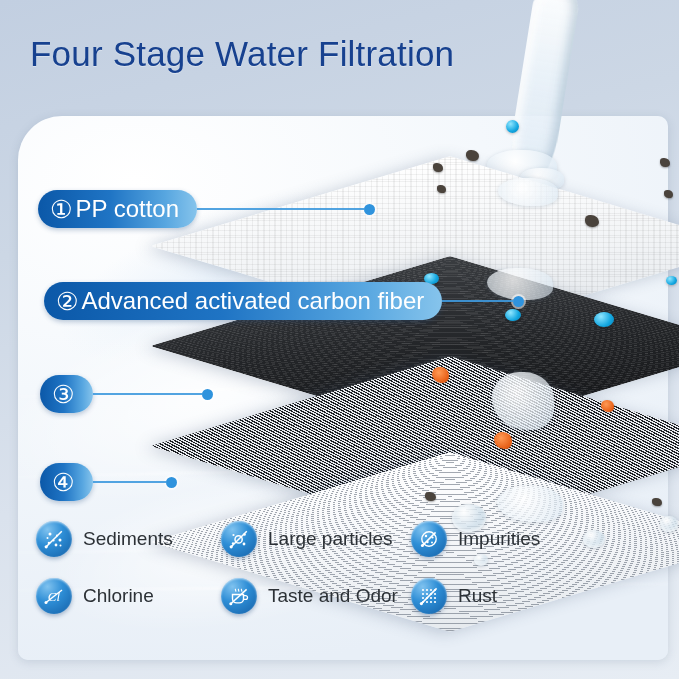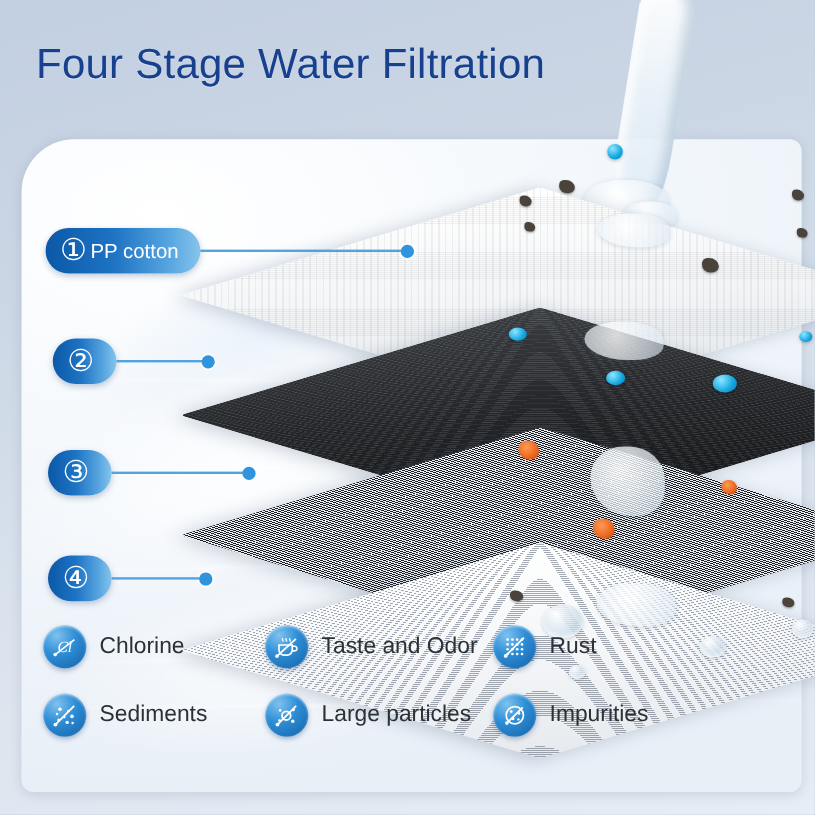--- a/index.html
+++ b/index.html
@@ -115,21 +115,21 @@
   
   .callout{position:absolute;display:flex;align-items:center;}
   .pill{
     display:inline-flex;align-items:center;gap:2px;
     height:38px;padding:0 18px 0 12px;border-radius:19px;
     background:linear-gradient(90deg,#0b58a8 0%,#1f74c4 45%,#57a6e0 80%,#86c4ec 100%);
     color:#ffffff;font-size:24px;line-height:1;white-space:nowrap;
     box-shadow:0 2px 5px rgba(40,80,130,.3);
   }
   .pill .num{font-size:25px;margin-right:1px;}
-  .pill .txt{font-size:17px;}
+  .pill .txt{font-size:24px;}
   .lead{height:2px;background:#3f9ade;opacity:.9;}
   .lead-dot{width:11px;height:11px;border-radius:50%;background:#2f93dd;
             box-shadow:0 0 0 2px rgba(255,255,255,.55);margin-left:-1px;}
 
   
   .features{position:absolute;left:36px;top:516px;width:600px;}
   .frow{display:flex;align-items:center;height:46px;margin-bottom:11px;}
   .feat{display:flex;align-items:center;}
   .badge{
     width:36px;height:36px;border-radius:50%;flex:0 0 36px;
@@ -212,20 +212,21 @@
       <span class="num">①</span>
       <span class="txt">PP cotton</span>
     </div>
     <div class="lead" style="width:168px"></div>
     <div class="lead-dot"></div>
   </div>
 
   <div class="callout" style="left:44px;top:282px;">
     <div class="pill">
       <span class="num">②</span>
+      <span class="txt">Advanced activated carbon fiber</span>
     </div>
     <div class="lead" style="width:72px"></div>
     <div class="lead-dot"></div>
   </div>
 
   <div class="callout" style="left:40px;top:375px;">
     <div class="pill">
       <span class="num">③</span>
     </div>
     <div class="lead" style="width:110px"></div>
@@ -234,20 +235,76 @@
 
   <div class="callout" style="left:40px;top:463px;">
     <div class="pill">
       <span class="num">④</span>
     </div>
     <div class="lead" style="width:74px"></div>
     <div class="lead-dot"></div>
   </div>
 
   <div class="features">
+
+    <div class="frow">
+      <div class="feat" style="width:185px">
+        <div class="badge">
+          <svg width="26" height="26" viewBox="0 0 26 26">
+            <g fill="#ffffff">
+              <circle cx="9" cy="8" r="1.5"></circle>
+                <circle cx="16" cy="9.5" r="1.1"></circle>
+              <circle cx="19" cy="14" r="1.5"></circle>
+                <circle cx="12.5" cy="14.5" r="1.1"></circle>
+              <circle cx="8" cy="17" r="1.3"></circle>
+                <circle cx="15" cy="19" r="1.4"></circle>
+              <circle cx="19.5" cy="19.5" r="1"></circle>
+                <circle cx="6.5" cy="12" r="1"></circle>
+            </g>
+            <line x1="5.2" y1="20.8" x2="20.8" y2="5.2" stroke="#ffffff" stroke-width="1.5"></line>
+            <circle cx="5.2" cy="20.8" r="1.6" fill="#ffffff"></circle>
+          </svg>
+        </div>
+        <span class="flabel">Sediments</span>
+      </div>
+
+      <div class="feat" style="width:190px">
+        <div class="badge">
+          <svg width="26" height="26" viewBox="0 0 26 26">
+            <circle cx="12.6" cy="13.4" r="3.6" fill="none" stroke="#ffffff" stroke-width="1.5"></circle>
+            <g fill="#ffffff">
+              <circle cx="18.5" cy="8.5" r="1.3"></circle>
+                <circle cx="7.5" cy="9" r="1.1"></circle>
+              <circle cx="18" cy="18" r="1.4"></circle>
+                <circle cx="7" cy="17.5" r="1.2"></circle>
+            </g>
+            <line x1="5.2" y1="20.8" x2="20.8" y2="5.2" stroke="#ffffff" stroke-width="1.5"></line>
+            <circle cx="5.2" cy="20.8" r="1.6" fill="#ffffff"></circle>
+          </svg>
+        </div>
+        <span class="flabel">Large particles</span>
+      </div>
+
+      <div class="feat">
+        <div class="badge">
+          <svg width="26" height="26" viewBox="0 0 26 26">
+            <circle cx="13" cy="13" r="7.2" fill="none" stroke="#ffffff" stroke-width="1.4"></circle>
+            <g fill="#ffffff">
+              <circle cx="10" cy="10" r="1.2"></circle>
+                <circle cx="16.5" cy="11.5" r="1.1"></circle>
+              <circle cx="11.5" cy="16" r="1.2"></circle>
+                <circle cx="16" cy="16.5" r="1"></circle>
+            </g>
+            <line x1="6.4" y1="19.6" x2="19.6" y2="6.4" stroke="#ffffff" stroke-width="1.5"></line>
+            <circle cx="6.4" cy="19.6" r="1.5" fill="#ffffff"></circle>
+          </svg>
+        </div>
+        <span class="flabel">Impurities</span>
+      </div>
+    </div>
 
     <div class="frow">
       <div class="feat" style="width:185px">
         <div class="badge">
           <svg width="26" height="26" viewBox="0 0 26 26">
             <text x="13" y="17.5" text-anchor="middle" font-family="Liberation Serif, serif" font-size="13" fill="#ffffff" font-style="italic">Cl</text>
             <line x1="5" y1="19.5" x2="21" y2="7" stroke="#ffffff" stroke-width="1.4"></line>
             <circle cx="5" cy="19.5" r="1.5" fill="#ffffff"></circle>
           </svg>
         </div>
@@ -288,72 +345,16 @@
                 <circle cx="15" cy="19" r="1.1"></circle>
                 <circle cx="19" cy="19" r="1.1"></circle>
             </g>
             <line x1="5.4" y1="20.6" x2="20.6" y2="5.4" stroke="#ffffff" stroke-width="1.5"></line>
             <circle cx="5.4" cy="20.6" r="1.6" fill="#ffffff"></circle>
           </svg>
         </div>
         <span class="flabel">Rust</span>
       </div>
     </div>
-
-    <div class="frow">
-      <div class="feat" style="width:185px">
-        <div class="badge">
-          <svg width="26" height="26" viewBox="0 0 26 26">
-            <g fill="#ffffff">
-              <circle cx="9" cy="8" r="1.5"></circle>
-                <circle cx="16" cy="9.5" r="1.1"></circle>
-              <circle cx="19" cy="14" r="1.5"></circle>
-                <circle cx="12.5" cy="14.5" r="1.1"></circle>
-              <circle cx="8" cy="17" r="1.3"></circle>
-                <circle cx="15" cy="19" r="1.4"></circle>
-              <circle cx="19.5" cy="19.5" r="1"></circle>
-                <circle cx="6.5" cy="12" r="1"></circle>
-            </g>
-            <line x1="5.2" y1="20.8" x2="20.8" y2="5.2" stroke="#ffffff" stroke-width="1.5"></line>
-            <circle cx="5.2" cy="20.8" r="1.6" fill="#ffffff"></circle>
-          </svg>
-        </div>
-        <span class="flabel">Sediments</span>
-      </div>
-
-      <div class="feat" style="width:190px">
-        <div class="badge">
-          <svg width="26" height="26" viewBox="0 0 26 26">
-            <circle cx="12.6" cy="13.4" r="3.6" fill="none" stroke="#ffffff" stroke-width="1.5"></circle>
-            <g fill="#ffffff">
-              <circle cx="18.5" cy="8.5" r="1.3"></circle>
-                <circle cx="7.5" cy="9" r="1.1"></circle>
-              <circle cx="18" cy="18" r="1.4"></circle>
-                <circle cx="7" cy="17.5" r="1.2"></circle>
-            </g>
-            <line x1="5.2" y1="20.8" x2="20.8" y2="5.2" stroke="#ffffff" stroke-width="1.5"></line>
-            <circle cx="5.2" cy="20.8" r="1.6" fill="#ffffff"></circle>
-          </svg>
-        </div>
-        <span class="flabel">Large particles</span>
-      </div>
-
-      <div class="feat">
-        <div class="badge">
-          <svg width="26" height="26" viewBox="0 0 26 26">
-            <circle cx="13" cy="13" r="7.2" fill="none" stroke="#ffffff" stroke-width="1.4"></circle>
-            <g fill="#ffffff">
-              <circle cx="10" cy="10" r="1.2"></circle>
-                <circle cx="16.5" cy="11.5" r="1.1"></circle>
-              <circle cx="11.5" cy="16" r="1.2"></circle>
-                <circle cx="16" cy="16.5" r="1"></circle>
-            </g>
-            <line x1="6.4" y1="19.6" x2="19.6" y2="6.4" stroke="#ffffff" stroke-width="1.5"></line>
-            <circle cx="6.4" cy="19.6" r="1.5" fill="#ffffff"></circle>
-          </svg>
-        </div>
-        <span class="flabel">Impurities</span>
-      </div>
-    </div>
   </div>
 
 
 </div>
 
 </body></html>

